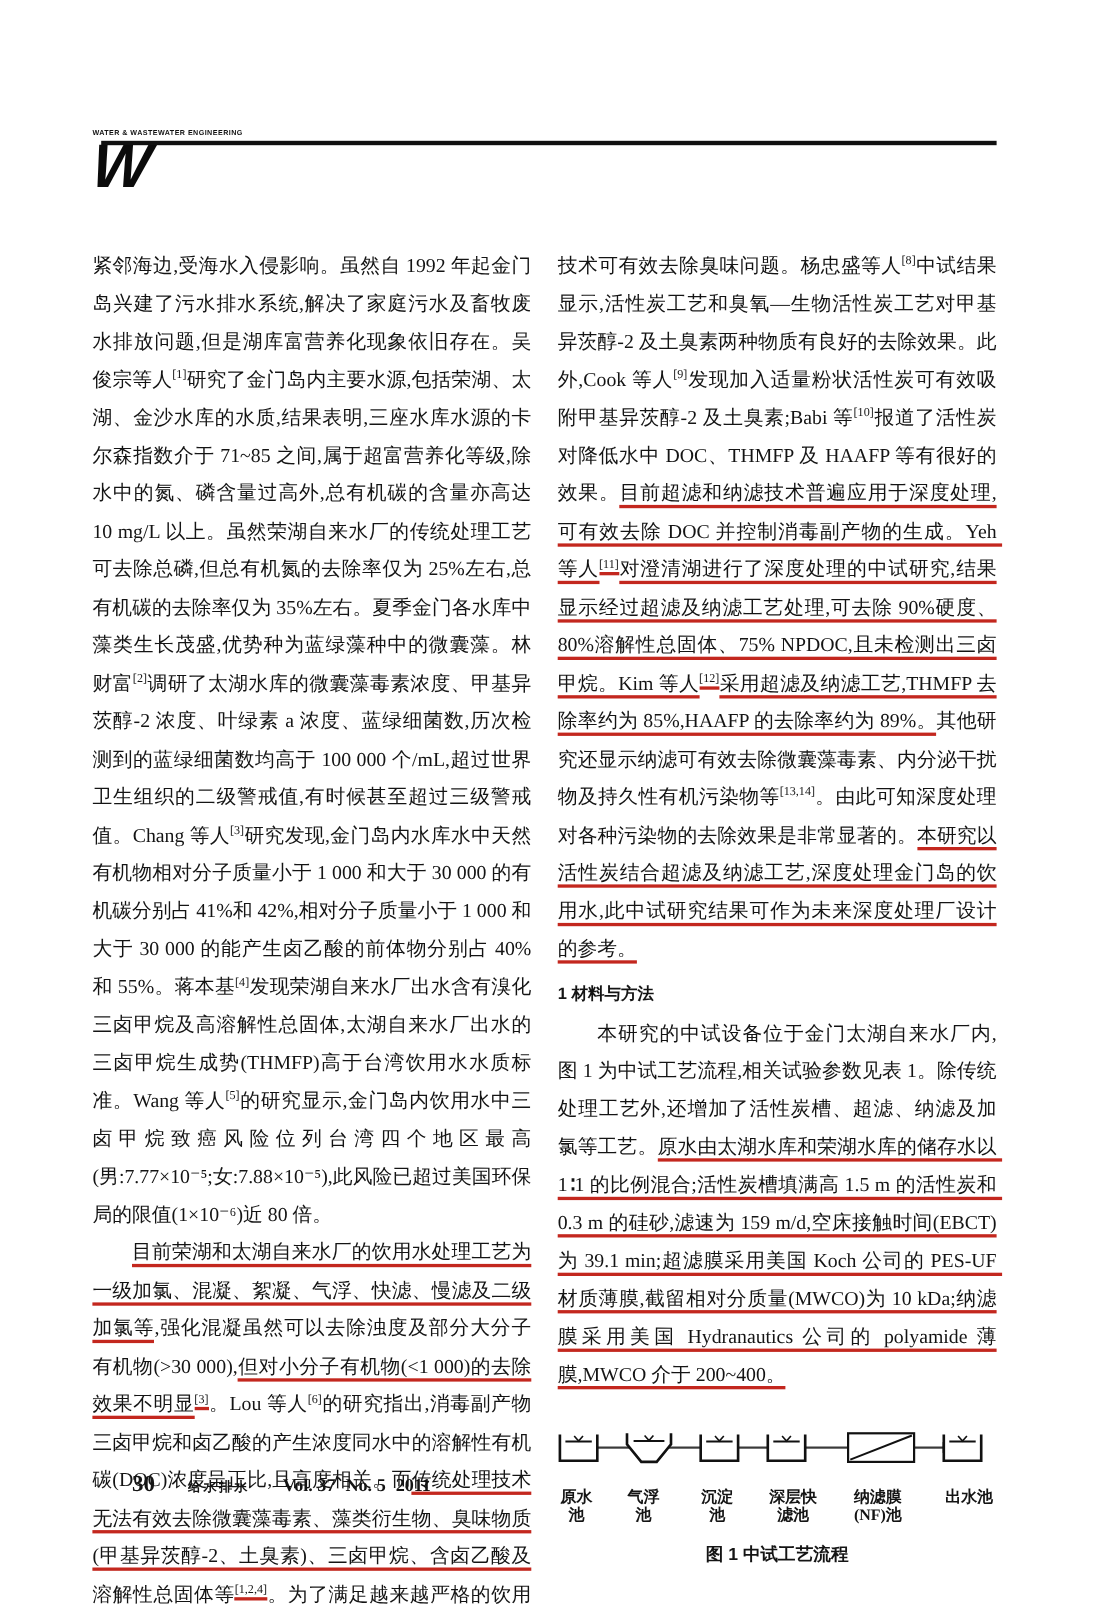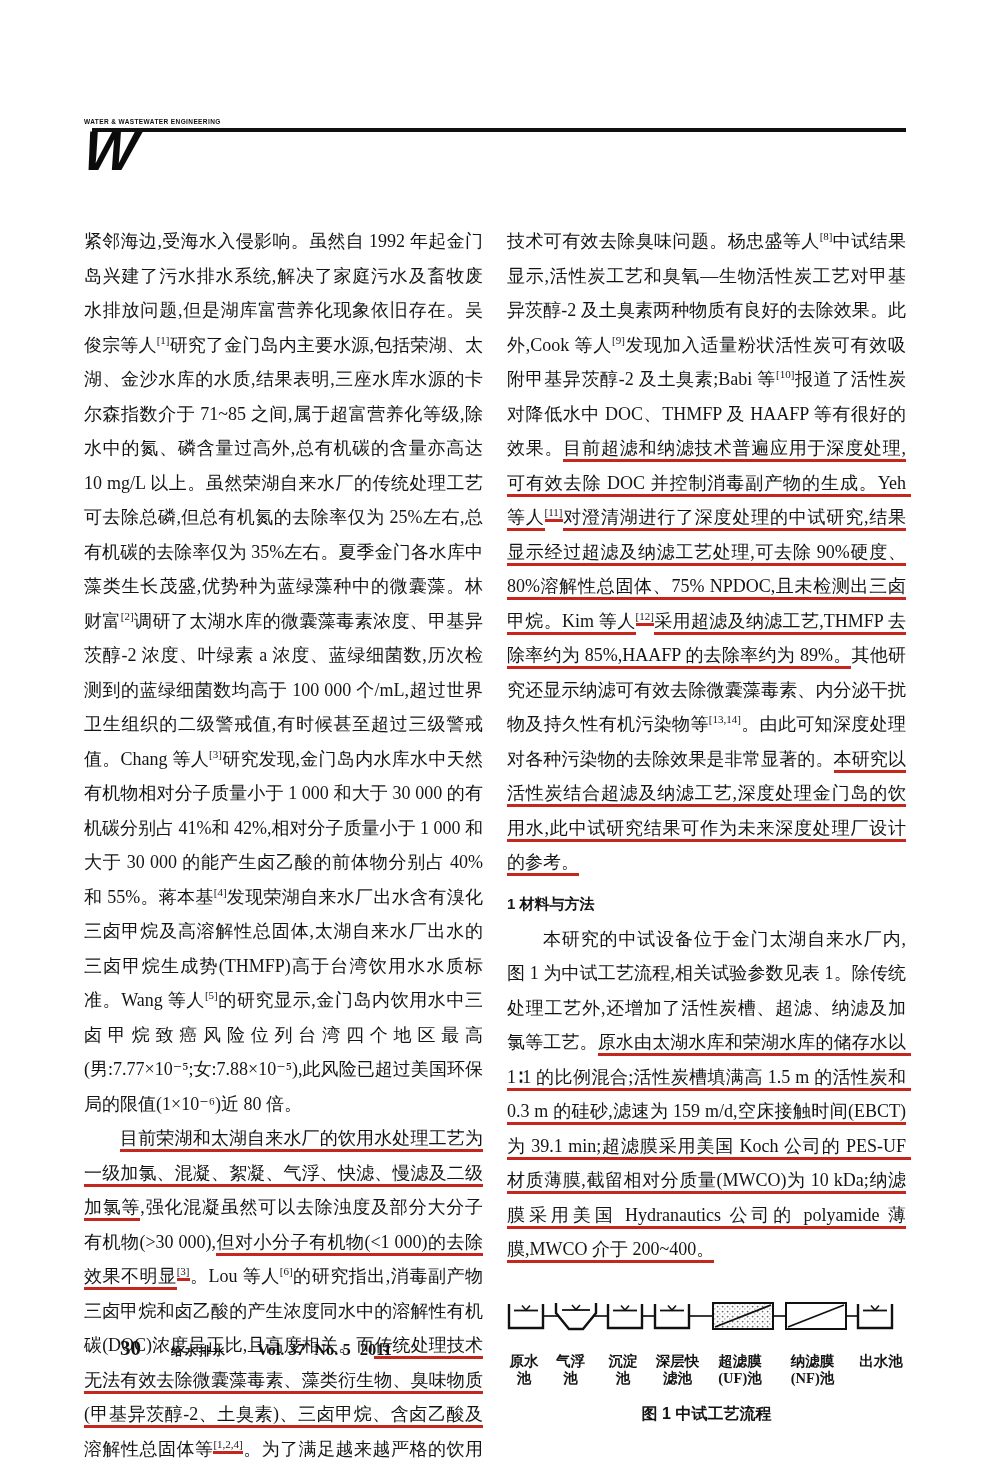--- a/index.html
+++ b/index.html
@@ -114,36 +114,20 @@
                 <rect x="2" y="2" width="34" height="24" fill="#fff"></rect>
                 <path d="M2 2 V26 H36 V2" fill="none" stroke="#111" stroke-width="2.4"></path>
                 <line x1="7" y1="8.5" x2="31" y2="8.5" stroke="#111" stroke-width="1.8"></line>
                 <path d="M15 3.5 L19 8 L23 3.5" fill="none" stroke="#111" stroke-width="1.5"></path>
               </svg>
           </span>
           <span class="ulabel lw48">深层快滤池</span>
         </div>
 
 
-        <div class="unit">
-          <span class="icon">
-            <svg width="64" height="32" viewBox="0 0 64 32">
-              <defs>
-                  <pattern id="stipUF" width="5" height="5" patternUnits="userSpaceOnUse">
-                    <circle cx="1.6" cy="1.6" r="0.9" fill="#666"></circle>
-                    <circle cx="3.8" cy="3.9" r="0.7" fill="#888"></circle>
-                  </pattern>
-                </defs>
-              <rect x="2" y="3" width="60" height="26" fill="#fff" stroke="#111" stroke-width="2"></rect>
-              <rect x="3" y="4" width="58" height="24" fill="url(#stipUF)"></rect>
-              <line x1="4" y1="27" x2="60" y2="5" stroke="#111" stroke-width="1.8"></line>
-            </svg>
-          </span>
-          <span class="ulabel lw56">超滤膜(UF)池</span>
-        </div>
 
         <div class="unit">
           <span class="icon">
             <svg width="64" height="32" viewBox="0 0 64 32">
                 <rect x="2" y="3" width="60" height="26" fill="#fff" stroke="#111" stroke-width="2"></rect>
                 <line x1="4" y1="27" x2="60" y2="5" stroke="#111" stroke-width="1.8"></line>
               </svg>
           </span>
           <span class="ulabel lw56">纳滤膜(NF)池</span>
         </div>

